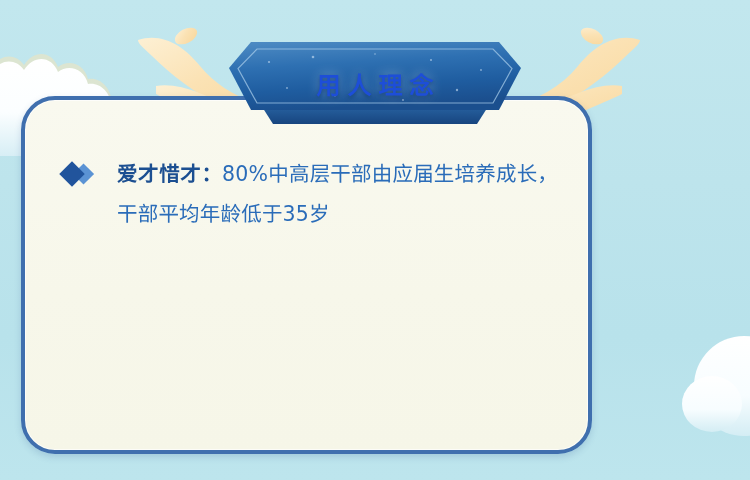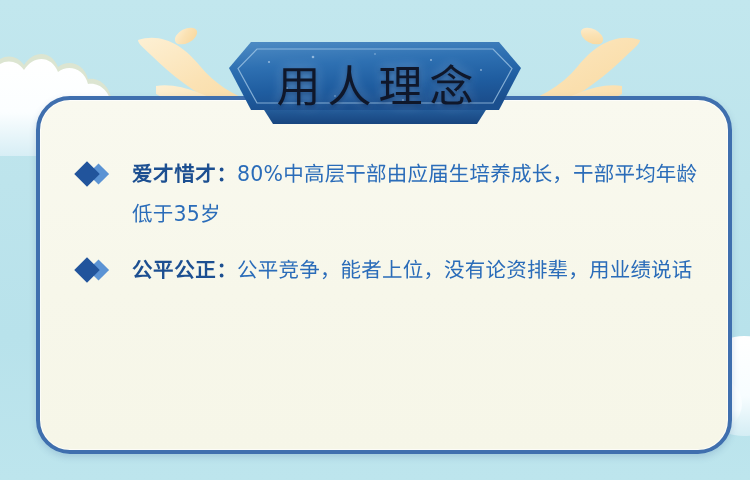--- a/index.html
+++ b/index.html
@@ -72,36 +72,36 @@
     z-index: 5;
   }
   .banner svg { display: block; }
   .banner-title {
     position: absolute;
     inset: 0;
     display: flex;
     align-items: center;
     justify-content: center;
     font-family: "DejaVu Serif", "Liberation Serif", serif;
-    font-weight: 400;
-    font-size: 44px;
+    font-weight: 700;
+    font-size: 24px;
     letter-spacing: 7px;
     text-indent: 7px;
-    color: #0f172a;
+    color: #1d4ed8;
     text-shadow: 0 2px 4px rgba(8,40,88,.55),
                  0 0 12px rgba(210,232,255,.45);
     -webkit-font-smoothing: antialiased;
   }
 
   
   .card {
     position: absolute;
-    left: 36px;
+    left: 21px;
     top: 96px;
-    width: 696px;
+    width: 571px;
     height: 358px;
     box-sizing: border-box;
     border: 4px solid #3f6fae;
     border-radius: 34px;
     background: linear-gradient(180deg, #f9f9ef 0%, #f7f7ea 55%, #f6f6e8 100%);
     box-shadow: 0 3px 7px rgba(40,80,140,.18),
                 inset 0 0 0 1px rgba(255,255,255,.7);
     z-index: 3;
   }
 
@@ -240,31 +240,20 @@
             <svg viewBox="0 0 40 26" width="40" height="26" aria-hidden="true">
               <rect x="17" y="5.5" width="15" height="15" transform="rotate(45 24.5 13)" fill="#5b93d4"></rect>
               <rect x="4" y="4" width="18" height="18" transform="rotate(45 13 13)" fill="#21549c"></rect>
             </svg>
           </span>
           <span class="bullet-text">
             <span class="bullet-label">爱才惜才</span><span class="bullet-sep">：</span><span>80%中高层干部由应届生培养成长，干部平均年龄低于35岁</span>
           </span>
         </li>
 
-        <li class="bullet-item">
-          <span class="bullet-icon">
-            <svg viewBox="0 0 40 26" width="40" height="26" aria-hidden="true">
-              <rect x="17" y="5.5" width="15" height="15" transform="rotate(45 24.5 13)" fill="#5b93d4"></rect>
-              <rect x="4" y="4" width="18" height="18" transform="rotate(45 13 13)" fill="#21549c"></rect>
-            </svg>
-          </span>
-          <span class="bullet-text">
-            <span class="bullet-label">公平公正</span><span class="bullet-sep">：</span><span>公平竞争，能者上位，没有论资排辈，用业绩说话</span>
-          </span>
-        </li>
 
 
       </ul>
     </div>
   </div>
 
   <div class="banner">
     <svg viewBox="0 0 300 86" width="300" height="86" aria-hidden="true">
       <defs>
         <linearGradient id="plaqueGrad" x1="0" y1="0" x2="0.25" y2="1">

